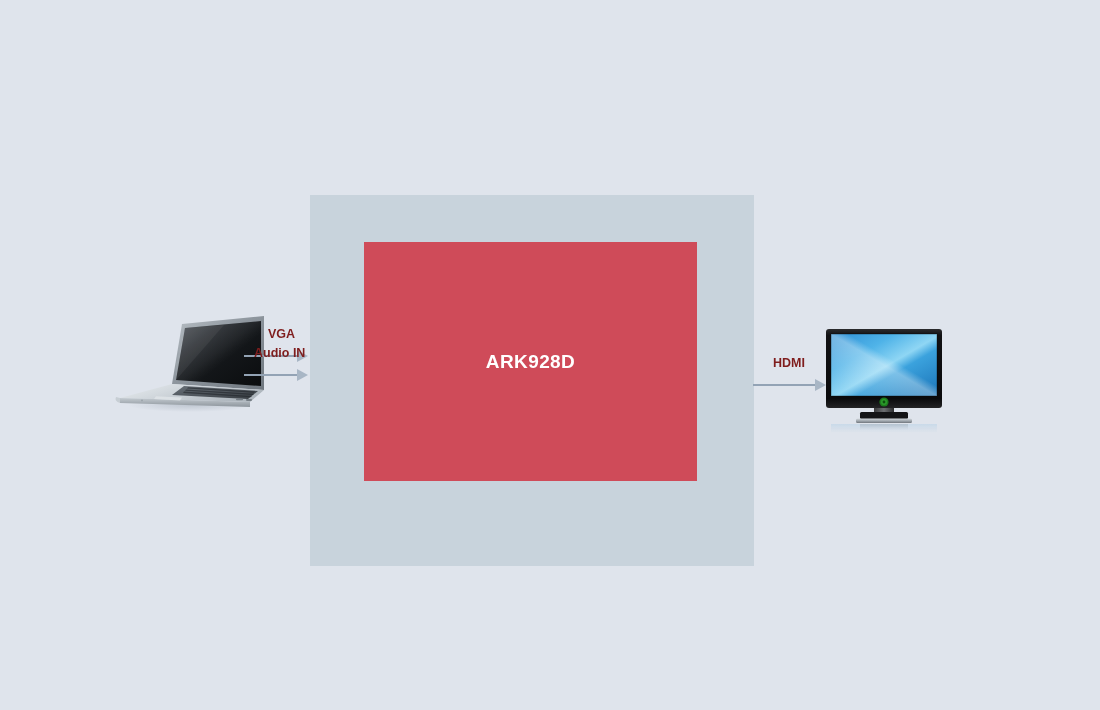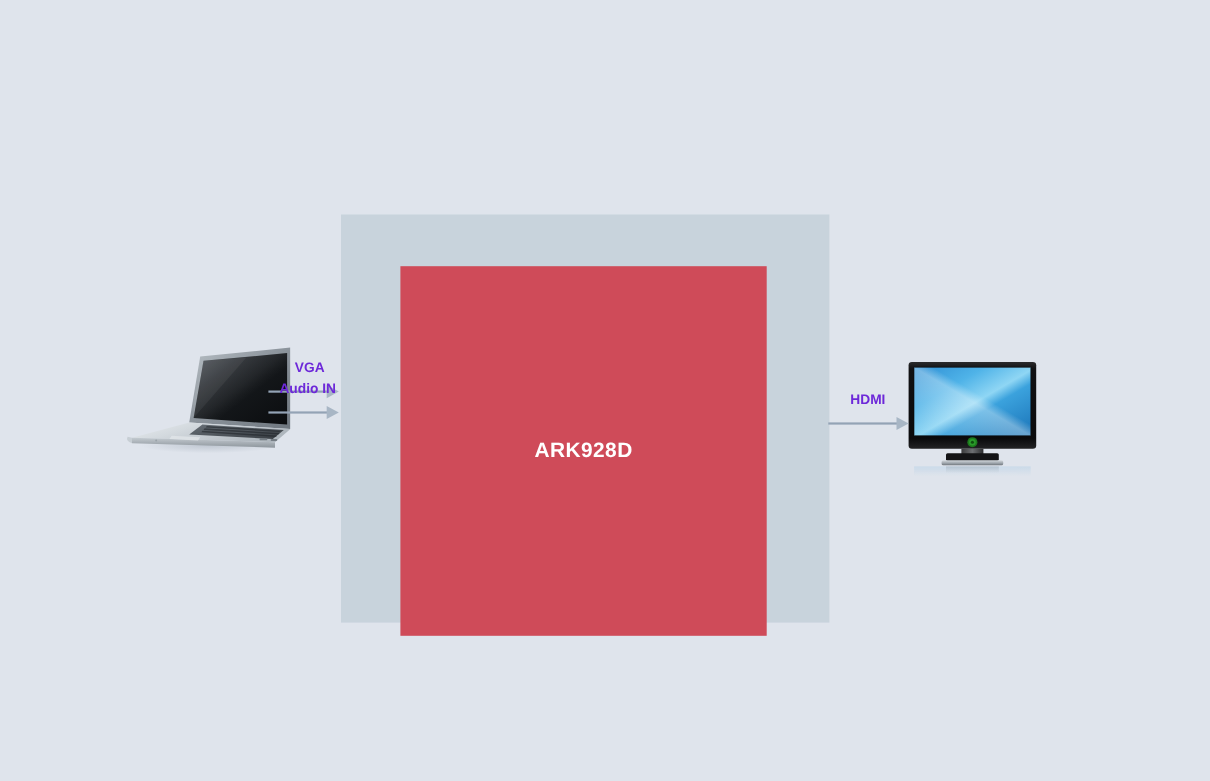--- a/index.html
+++ b/index.html
@@ -32,21 +32,21 @@
     height: 371px;
     background: #c8d3dc;
   }
 
   
   .device-core {
     position: absolute;
     left: 364px;
     top: 242px;
     width: 333px;
-    height: 336px;
+    height: 239px;
     background: #cf4b59;
     display: flex;
     align-items: center;
     justify-content: center;
   }
 
   .device-core-label {
     color: #ffffff;
     font-size: 19px;
     font-weight: bold;
@@ -72,21 +72,21 @@
     width: 0; height: 0;
     border-top: 6px solid transparent;
     border-bottom: 6px solid transparent;
     border-left: 11px solid #a8b6c5;
   }
   .connector .conn-label {
     position: absolute;
     top: -14px;
     font-size: 12.5px;
     font-weight: bold;
-    color: #6d28d9;
+    color: #7f1d1d;
     white-space: nowrap;
     font-family: "Liberation Sans", sans-serif;
   }
 
   #conn-vga    { left: 244px; top: 341px; width: 66px; }
   #conn-vga .line { width: 55px; }
   #conn-vga .head { left: 53px; }
   #conn-vga .conn-label { left: 24px; }
 
   #conn-audio  { left: 244px; top: 360px; width: 66px; text-align: right; }

